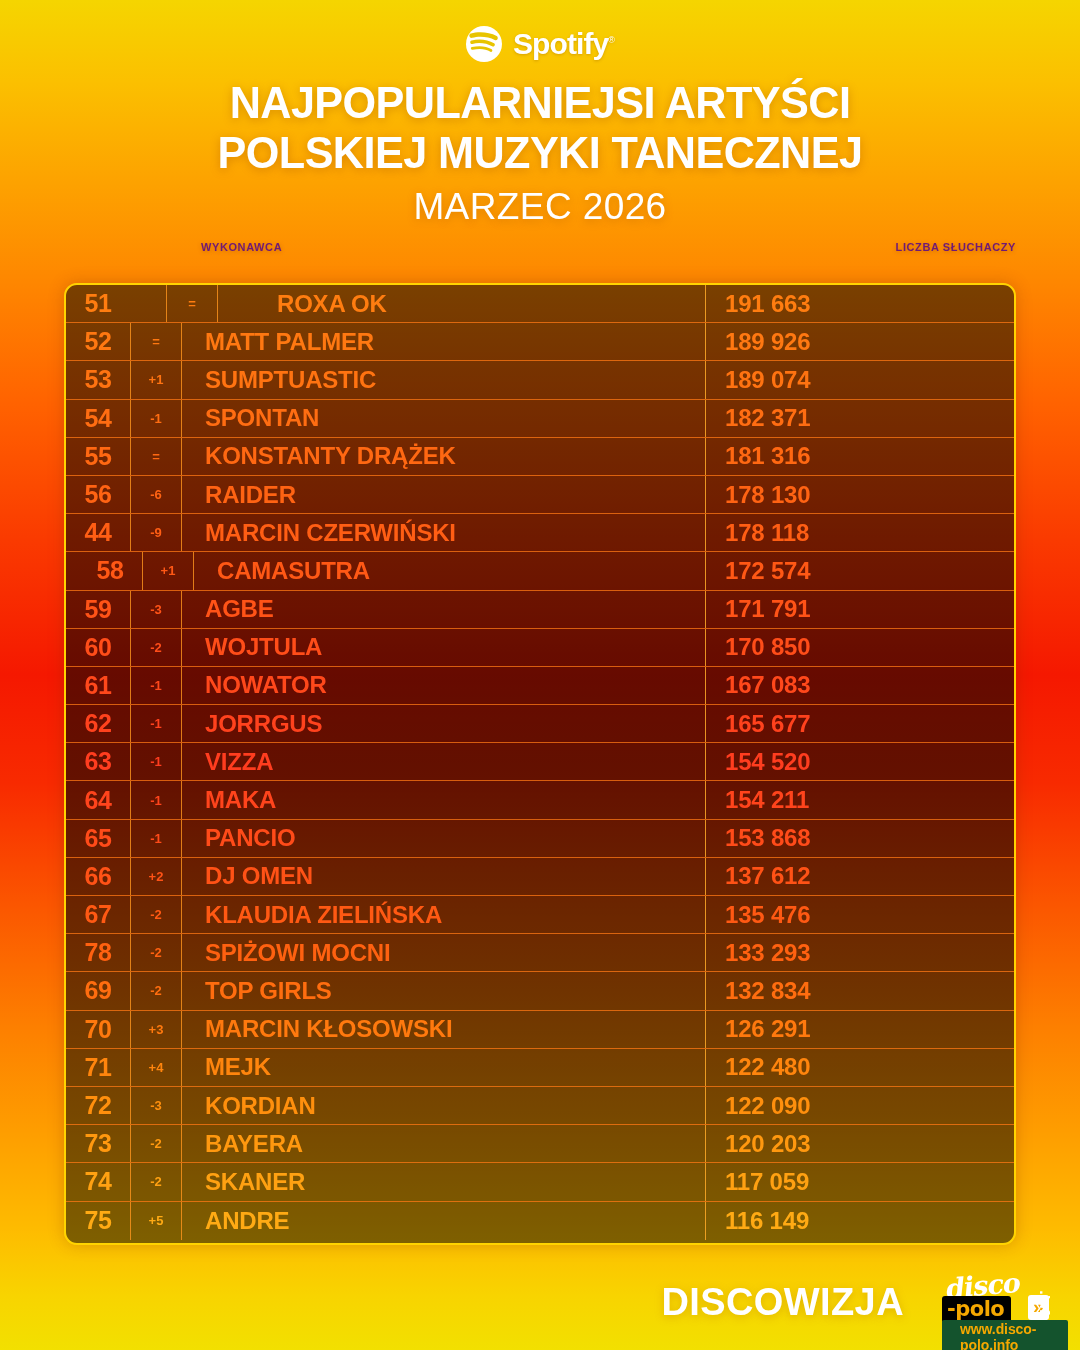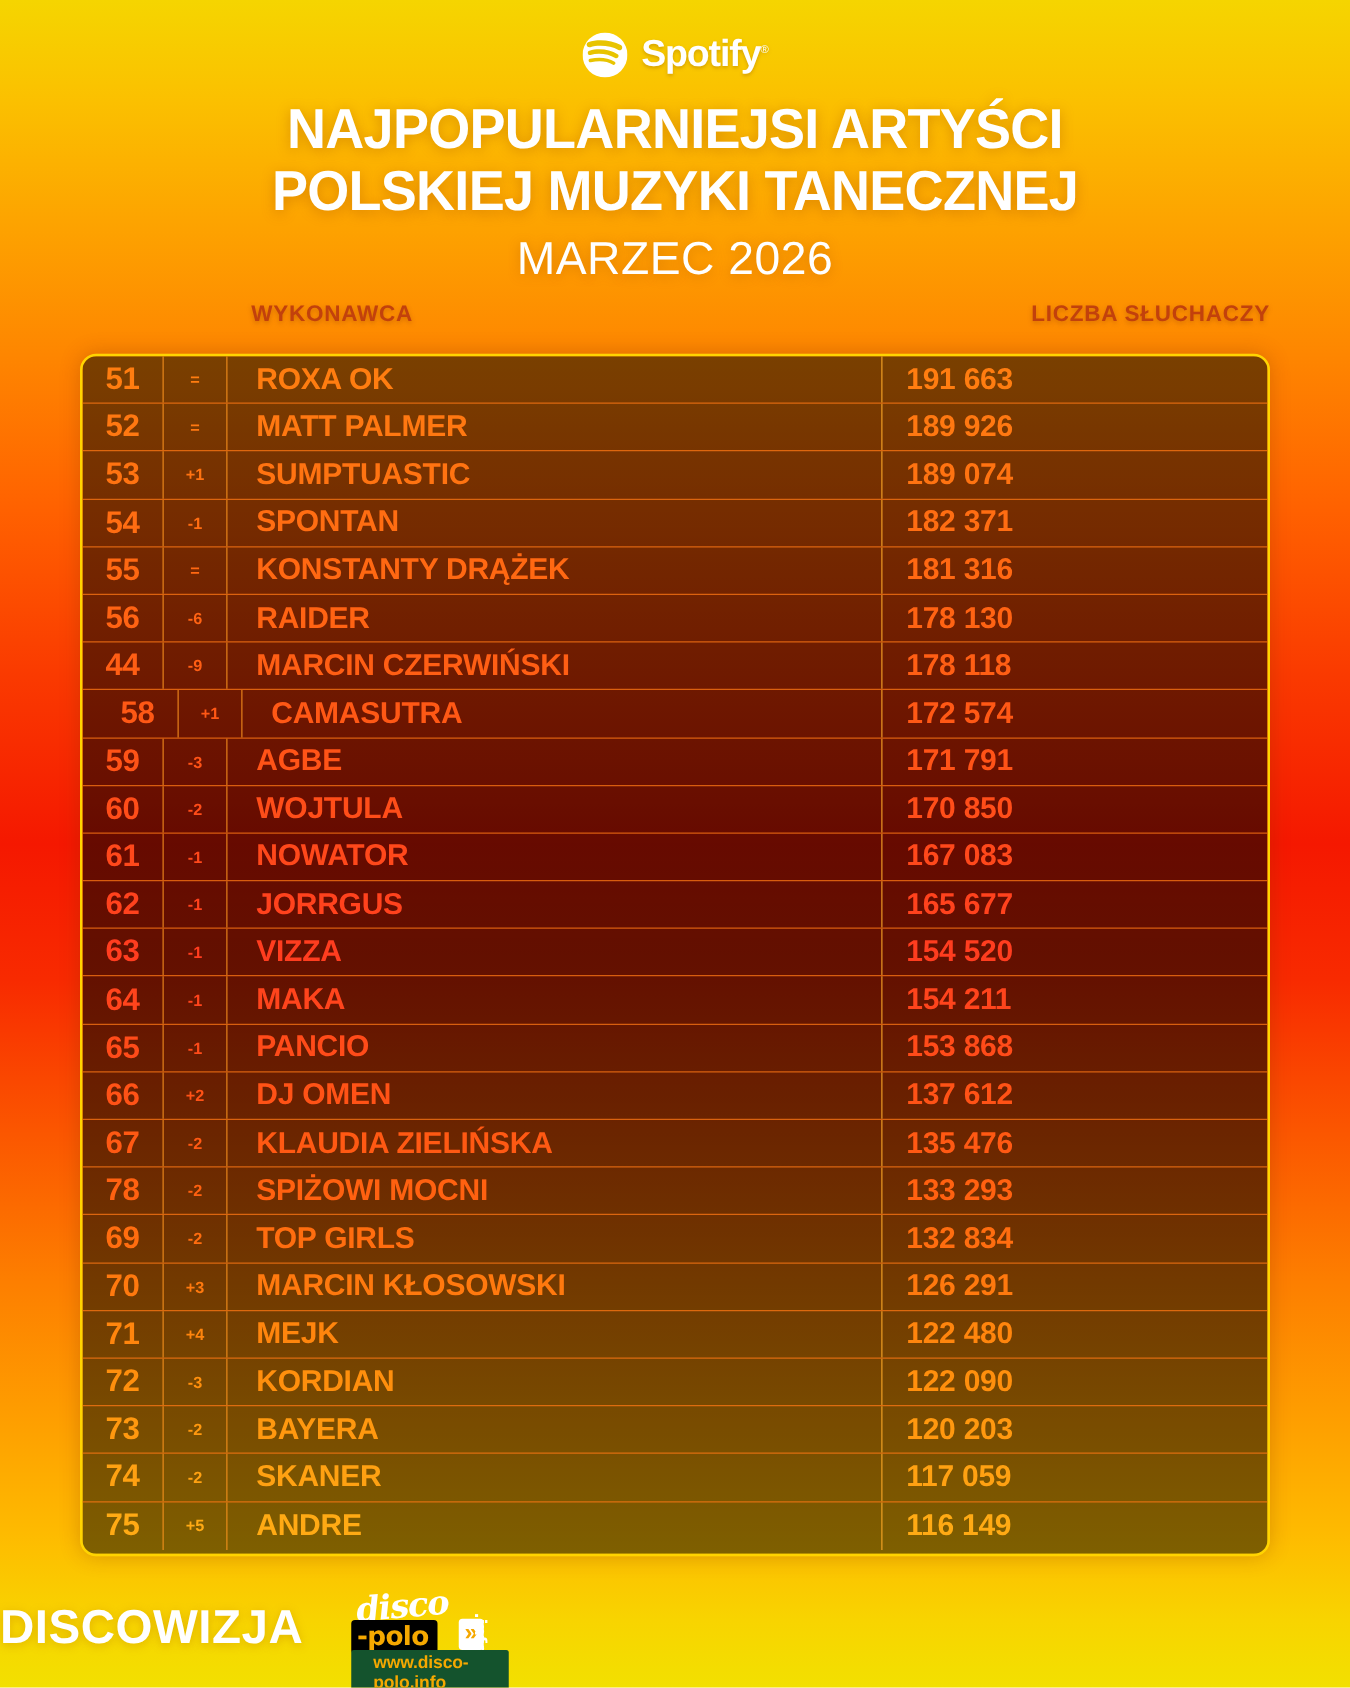--- a/index.html
+++ b/index.html
@@ -50,21 +50,21 @@
     margin-top:7px;
     font-size:37px; font-weight:normal; color:#ffffff;
     letter-spacing:0.4px;
     text-shadow:0 2px 9px rgba(170,80,0,0.38);
   }
 
   
   .col-head {
     position:absolute; top:241px; left:64px; right:64px;
     display:flex; justify-content:space-between;
-    font-size:18px; font-weight:bold; color:#c2410c;
+    font-size:11px; font-weight:bold; color:#701a75;
     letter-spacing:0.6px;
     text-shadow:0 1px 4px rgba(160,70,0,0.45);
   }
   .col-head .c-artist { margin-left:137px; }
   .col-head .c-listeners { margin-right:0px; }
 
   
   .table {
     position:absolute; left:64px; top:283px;
     width:952px; height:962px;
@@ -109,21 +109,21 @@
     width:309px; flex:none; padding-left:19px;
     font-size:24px; font-weight:bold;
     letter-spacing:-0.2px;
     border-left:1px solid rgba(255,170,40,0.85);
     height:100%; display:flex; align-items:center;
   }
 
   
   .footer {
     position:absolute; left:0; right:12px; top:1272px;
-    display:flex; align-items:center; justify-content:flex-start; gap:36px;
+    display:flex; align-items:center; justify-content:flex-end; gap:36px;
   }
   .brand-word {
     font-size:38px; font-weight:bold; color:#ffffff;
     letter-spacing:0.4px;
     text-shadow:0 2px 8px rgba(180,110,0,0.35);
   }
   .dp-logo { position:relative; width:128px; height:60px; }
   .dp-disco {
     position:absolute; left:6px; top:-2px;
     font-size:27px; font-style:italic; font-weight:bold;
@@ -176,21 +176,21 @@
   <div class="title-line">POLSKIEJ MUZYKI TANECZNEJ</div>
   <div class="subtitle">MARZEC 2026</div>
 </div>
 
 <div class="col-head">
   <div class="c-artist">WYKONAWCA</div>
   <div class="c-listeners">LICZBA SŁUCHACZY</div>
 </div>
 
 <div class="table" id="chart-table">
-    <div class="row" style="color: rgb(255, 125, 16);">
+    <div class="row" style="color: rgb(255, 125, 16); gap: 36px;">
       <div class="cell-rank">51</div>
       <div class="cell-change">=</div>
       <div class="cell-artist">ROXA OK</div>
       <div class="cell-listeners">191 663</div>
     </div>
     <div class="row" style="color: rgb(255, 120, 17);">
       <div class="cell-rank">52</div>
       <div class="cell-change">=</div>
       <div class="cell-artist">MATT PALMER</div>
       <div class="cell-listeners">189 926</div>

